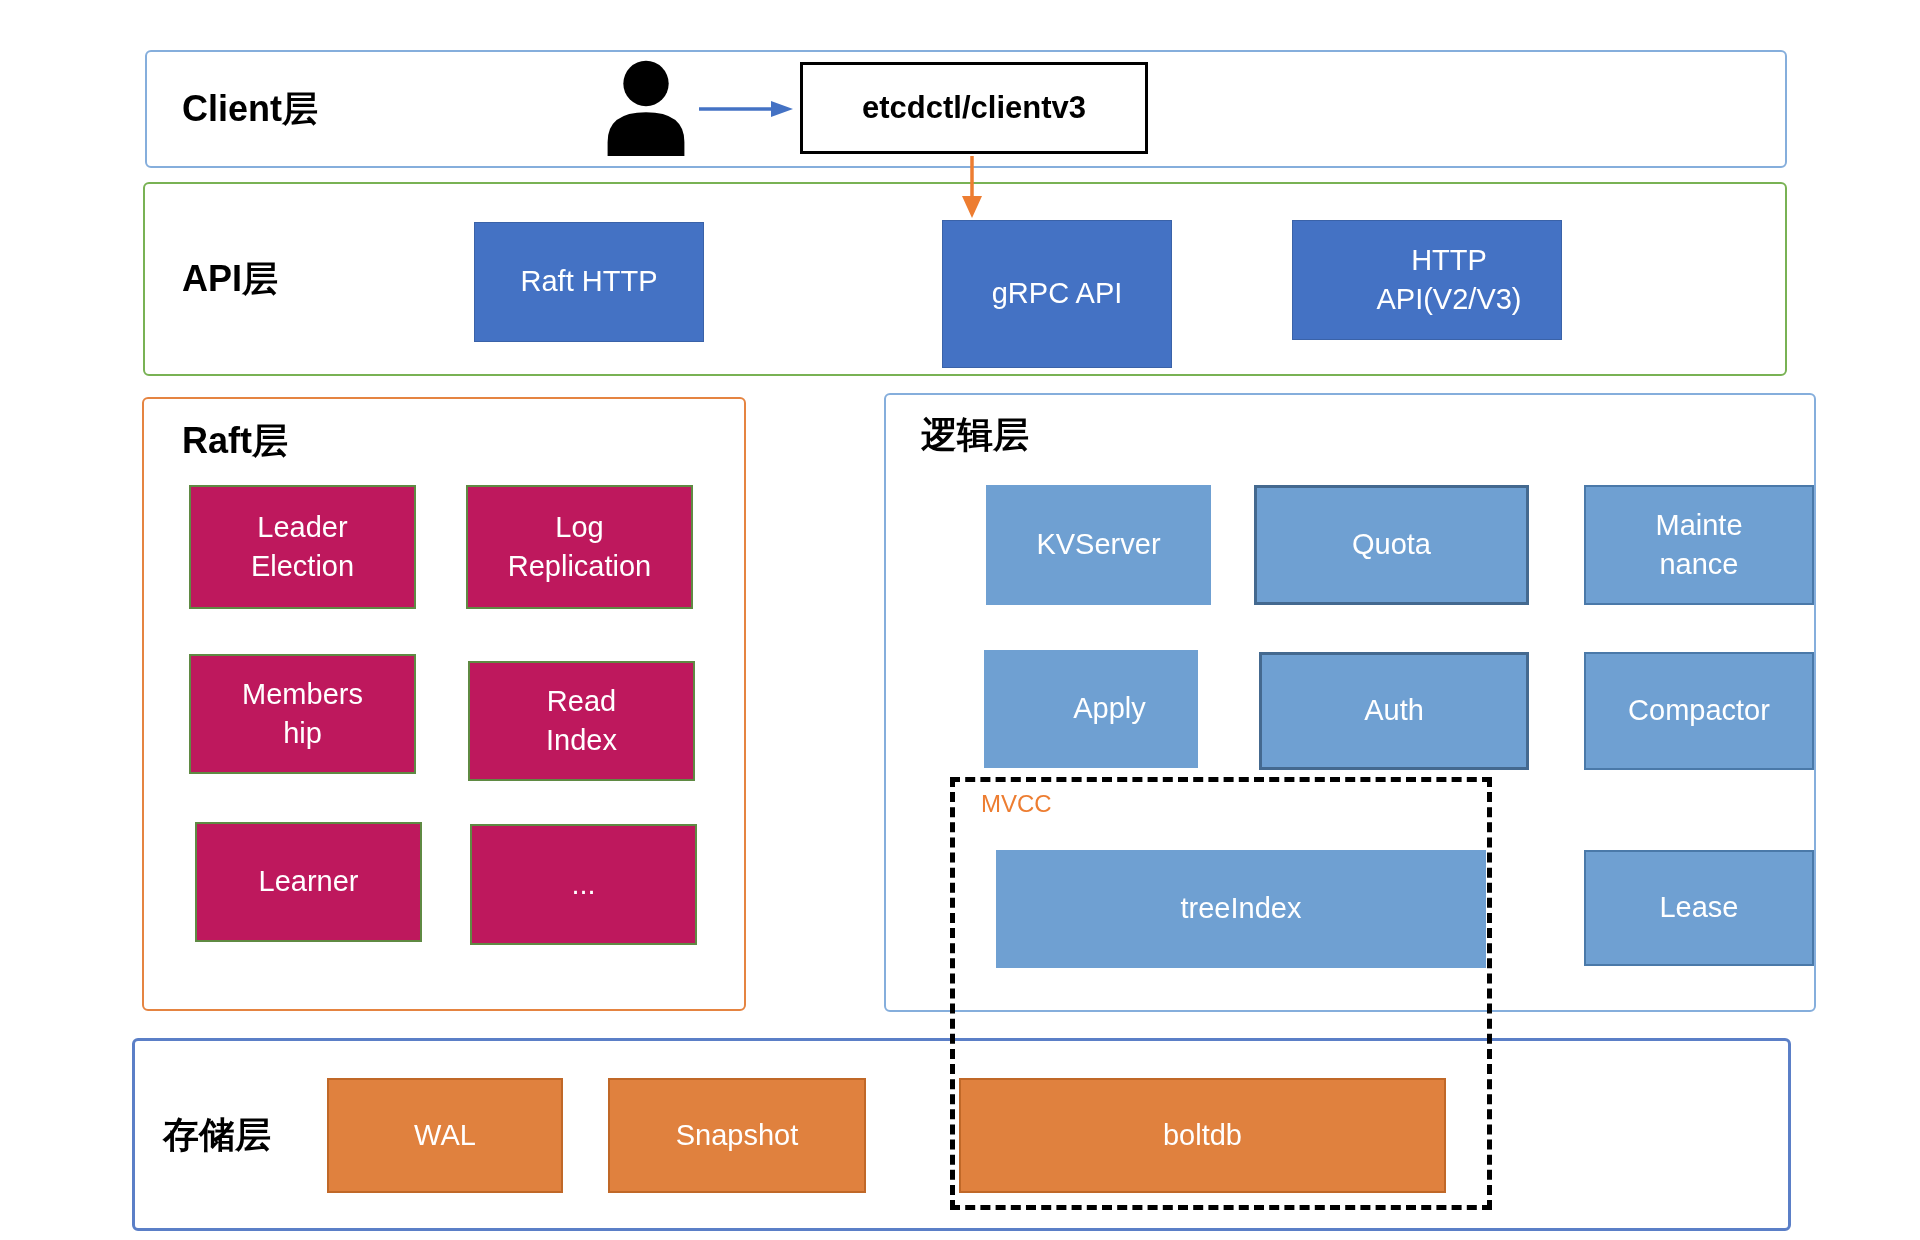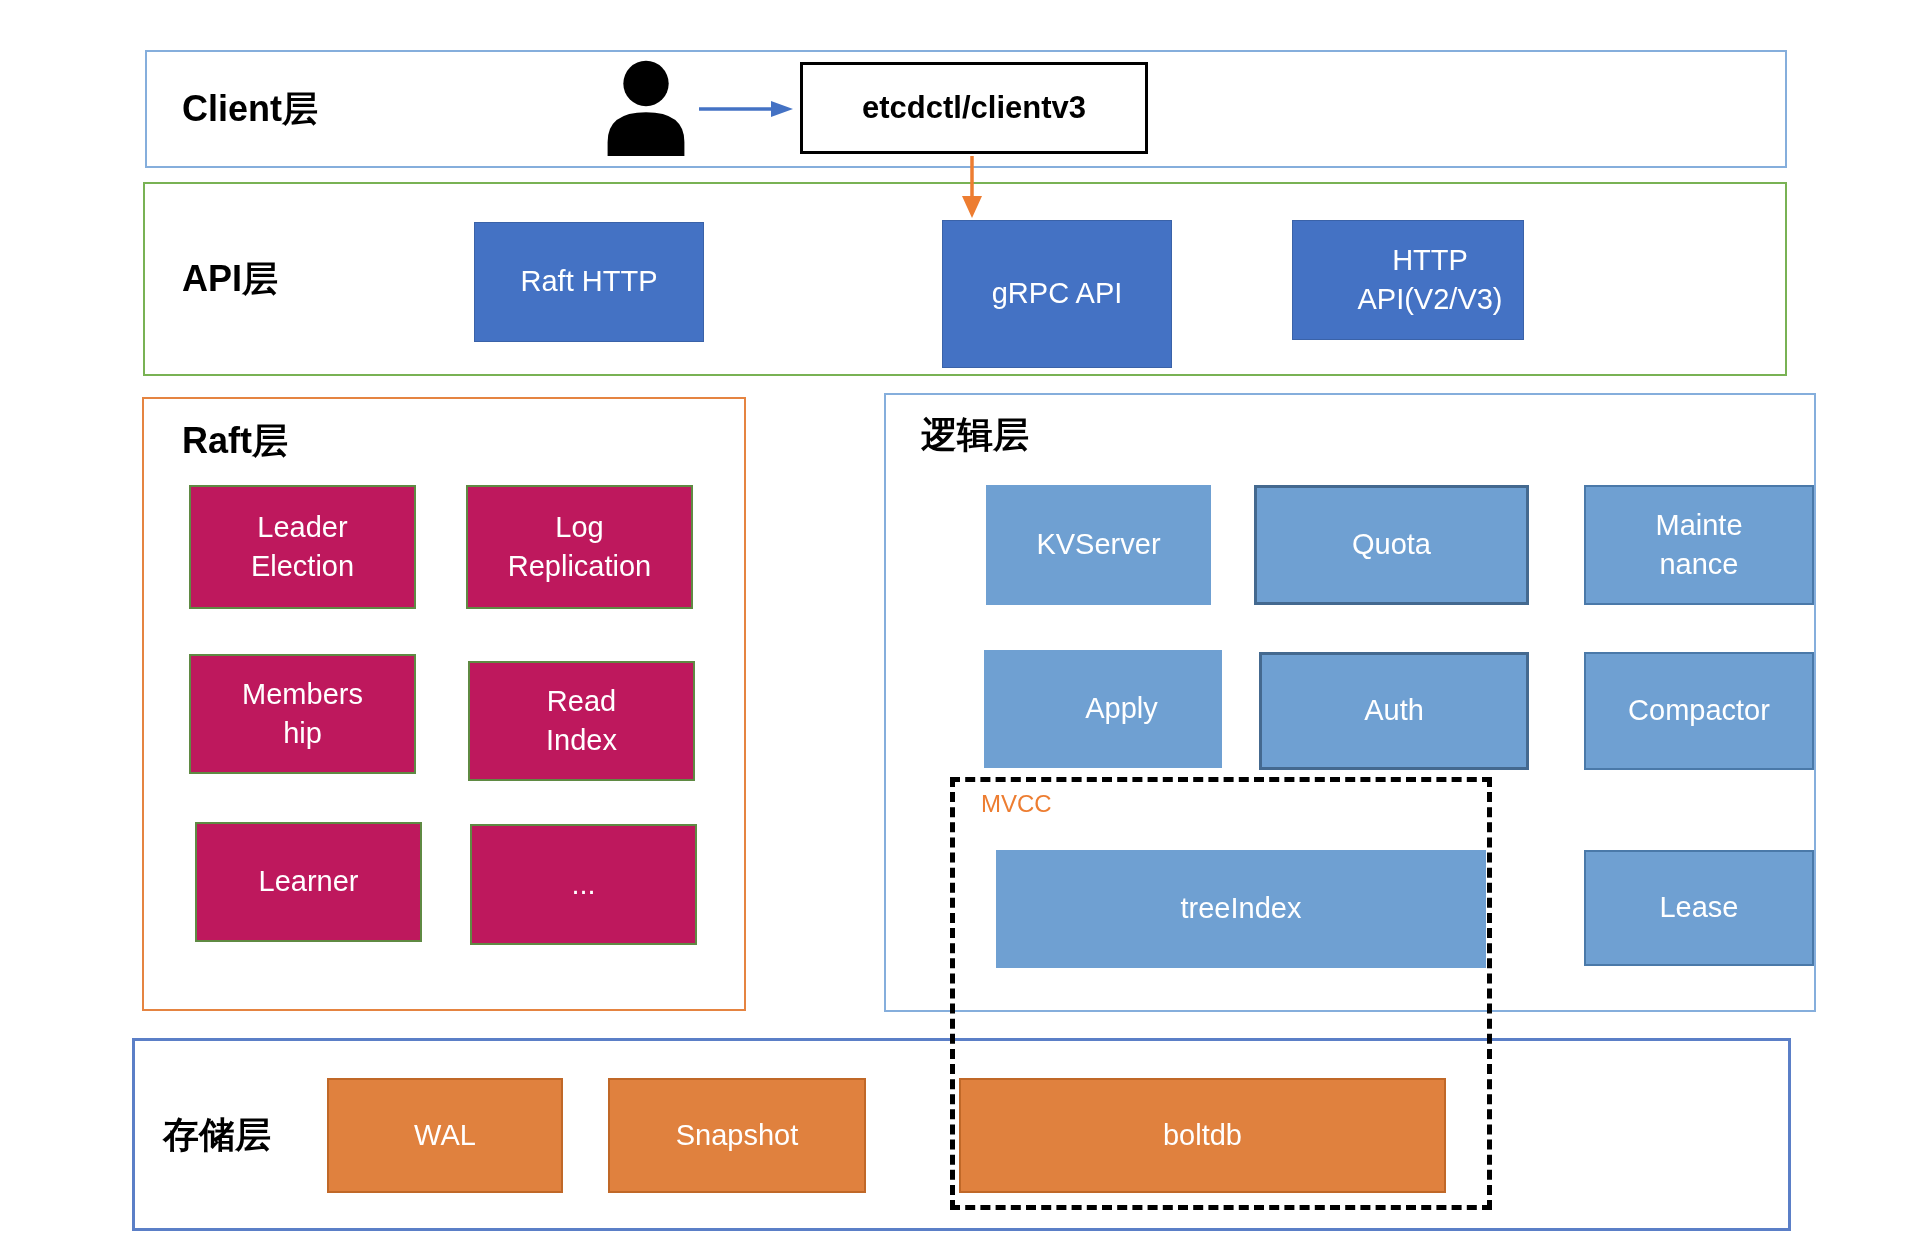--- a/index.html
+++ b/index.html
@@ -1,20 +1,20 @@
 <!DOCTYPE html>
 <html><head>
 <meta charset="utf-8">
 <style>
   html,body{margin:0;padding:0;background:#ffffff;}
   .canvas{
     position:relative;width:1920px;height:1240px;background:#ffffff;overflow:hidden;
     font-family:"Liberation Sans","DejaVu Sans",sans-serif;
   }
-  .layer{position:absolute;background:transparent;}
+  .layer{position:absolute;background:transparent;border-radius:6px;}
   .layer-label{
     position:absolute;font-size:36px;font-weight:600;color:#000;
     white-space:nowrap;line-height:1.1;
   }
   .node{
     position:absolute;display:flex;align-items:center;justify-content:center;
     text-align:center;color:#fff;font-size:29px;line-height:1.35;
     white-space:pre-line;box-sizing:border-box;
   }
   
@@ -31,40 +31,40 @@
   .etcdctl-box{
     left:653px;top:10px;width:348px;height:92px;background:#fff;
     border:3px solid #000;color:#000;font-weight:700;font-size:31px;
   }
 
   
   .api-label{left:37px;top:50%;transform:translateY(-50%);}
   .api-node{background:#4472C4;border:1px solid #3A62A8;}
   .n-raft-http{left:329px;top:38px;width:230px;height:120px;}
   .n-grpc-api{left:797px;top:36px;width:230px;height:148px;}
-  .n-http-api{left:1147px;top:36px;width:232px;height:120px;padding-left:44px;}
+  .n-http-api{left:1147px;top:36px;width:270px;height:120px;padding-left:44px;}
   .down-arrow{position:absolute;left:958px;top:156px;width:28px;height:64px;z-index:3;}
 
   
   .raft-label{left:38px;top:22px;}
   .raft-node{background:#be185d;border:2px solid #5F8A43;}
   .n-leader-election{left:45px;top:86px;width:227px;height:124px;}
   .n-log-replication{left:322px;top:86px;width:227px;height:124px;}
   .n-membership{left:45px;top:255px;width:227px;height:120px;}
   .n-read-index{left:324px;top:262px;width:227px;height:120px;}
   .n-learner{left:51px;top:423px;width:227px;height:120px;}
   .n-more{left:326px;top:425px;width:227px;height:121px;}
 
   
   .logic-label{left:35px;top:20px;}
   .logic-node{background:#6FA0D2;}
   .n-kvserver{left:100px;top:90px;width:225px;height:120px;}
   .n-quota{left:368px;top:90px;width:275px;height:120px;border:3px solid #44698F;}
   .n-maintenance{left:698px;top:90px;width:230px;height:120px;border:2px solid #4A79A9;}
-  .n-apply{left:98px;top:255px;width:238px;height:118px;padding-left:37px;}
+  .n-apply{left:98px;top:255px;width:214px;height:118px;padding-left:37px;}
   .n-auth{left:373px;top:257px;width:270px;height:118px;border:3px solid #44698F;}
   .n-compactor{left:698px;top:257px;width:230px;height:118px;border:2px solid #4A79A9;}
   .n-treeindex{left:110px;top:455px;width:490px;height:118px;}
   .n-lease{left:698px;top:455px;width:230px;height:116px;border:2px solid #4A79A9;}
 
   
   .mvcc-box{
     position:absolute;left:950px;top:777px;width:542px;height:433px;
     border:5px dashed #000;box-sizing:border-box;z-index:2;background:transparent;
   }

